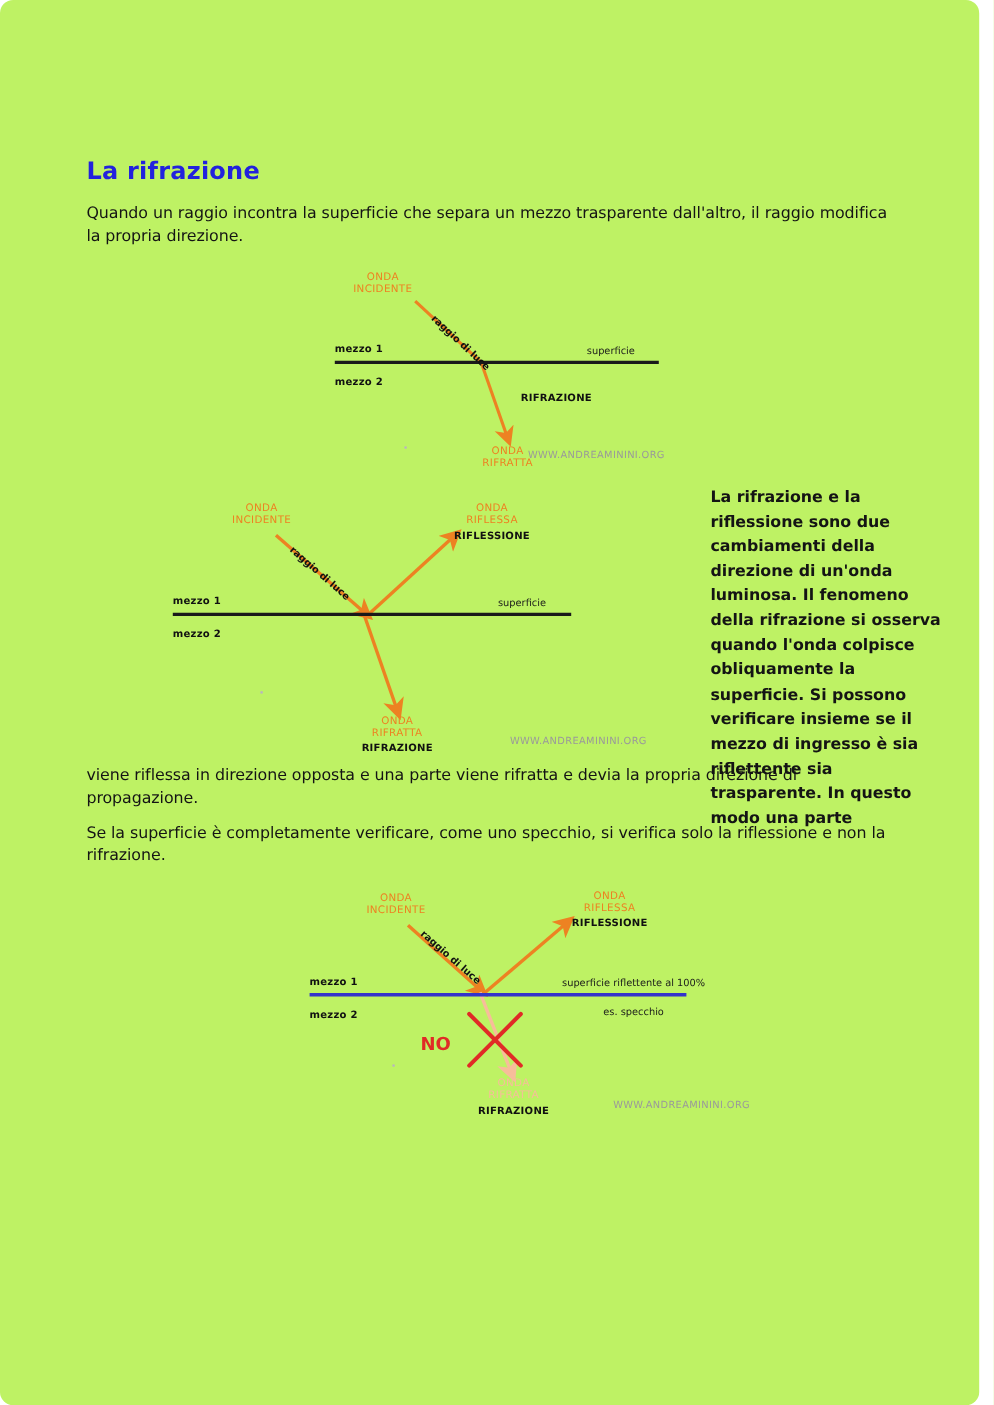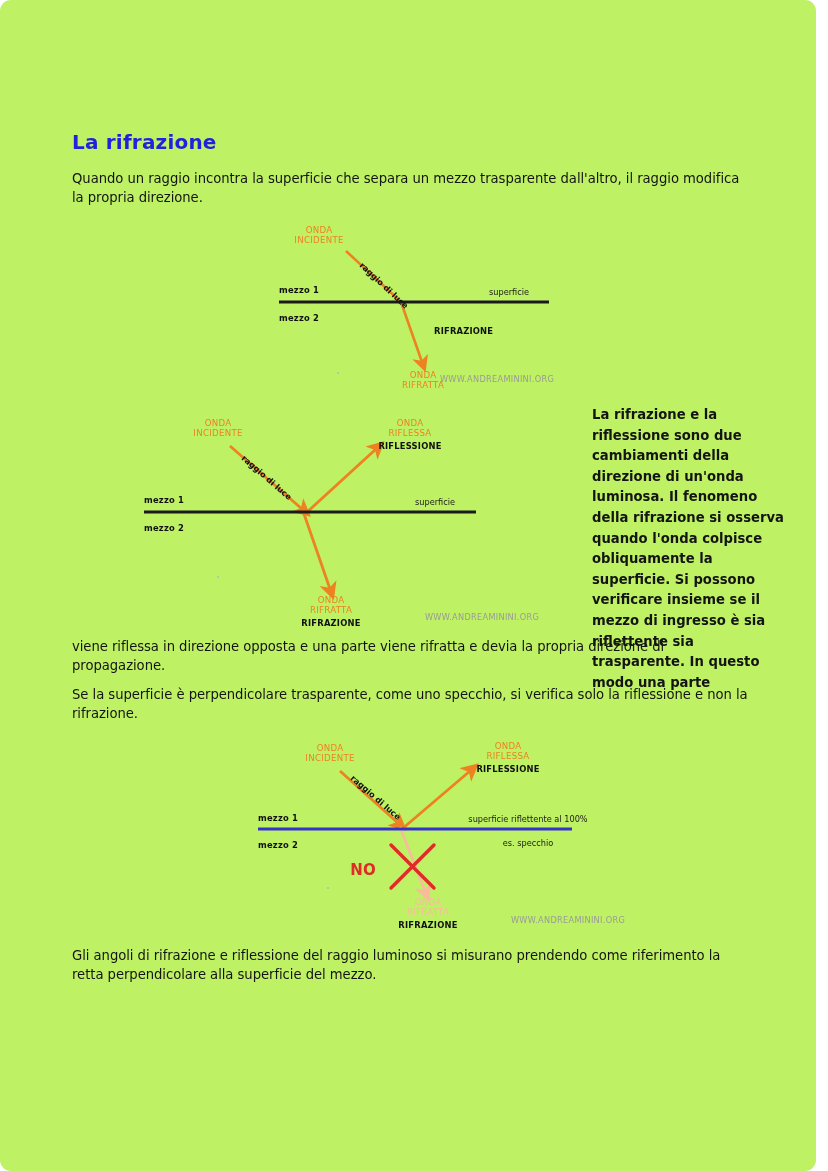--- a/index.html
+++ b/index.html
@@ -212,21 +212,21 @@
       <text class="lbl-bold" x="193" y="222" text-anchor="middle">RIFRAZIONE</text>
 
       <text class="lbl-watermark" x="344" y="216" text-anchor="middle">WWW.ANDREAMININI.ORG</text>
     </svg>
   </div>
 
   <div class="side-par">La rifrazione e la riflessione sono due cambiamenti della direzione di un'onda luminosa. Il fenomeno della rifrazione si osserva quando l'onda colpisce obliquamente la superficie. Si possono verificare insieme se il mezzo di ingresso è sia riflettente sia trasparente. In questo modo una parte</div>
 
   <div class="body-par" id="par-cont">viene riflessa in direzione opposta e una parte viene rifratta e devia la propria direzione di propagazione.</div>
 
-  <div class="body-par" id="par-mirror">Se la superficie è perpendicolare trasparente, come uno specchio, si verifica solo la riflessione e non la rifrazione.</div>
+  <div class="body-par" id="par-mirror">Se la superficie è completamente verificare, come uno specchio, si verifica solo la riflessione e non la rifrazione.</div>
 
   <div class="diagram" id="diagram-mirror">
     <svg width="390" height="208" viewBox="0 0 390 208" xmlns="http://www.w3.org/2000/svg">
 
       <defs>
         <marker id="arrowOrange3" markerWidth="7" markerHeight="7" refX="2.2" refY="3.2" orient="auto">
           <path d="M0,0 L6.4,3.2 L0,6.4 L1.7,3.2 Z" fill="#ed8222"></path>
         </marker>
         <marker id="arrowOrangeFaded3" markerWidth="7" markerHeight="7" refX="2.2" refY="3.2" orient="auto">
           <path d="M0,0 L6.4,3.2 L0,6.4 L1.7,3.2 Z" fill="#f7bd9a"></path>
@@ -264,15 +264,14 @@
       <text class="lbl-no" x="113" y="142" text-anchor="middle">NO</text>
 
       <text class="lbl-orange-faded" x="178" y="172" text-anchor="middle">ONDA</text>
       <text class="lbl-orange-faded" x="178" y="182" text-anchor="middle">RIFRATTA</text>
       <text class="lbl-bold" x="178" y="195" text-anchor="middle">RIFRAZIONE</text>
 
       <text class="lbl-watermark" x="318" y="190" text-anchor="middle">WWW.ANDREAMININI.ORG</text>
     </svg>
   </div>
 
-  <div class="body-par" id="par-angles">Gli angoli di rifrazione e riflessione del raggio luminoso si misurano prendendo come riferimento la retta perpendicolare alla superficie del mezzo.</div>
 
 </div>
 
 </body></html>

